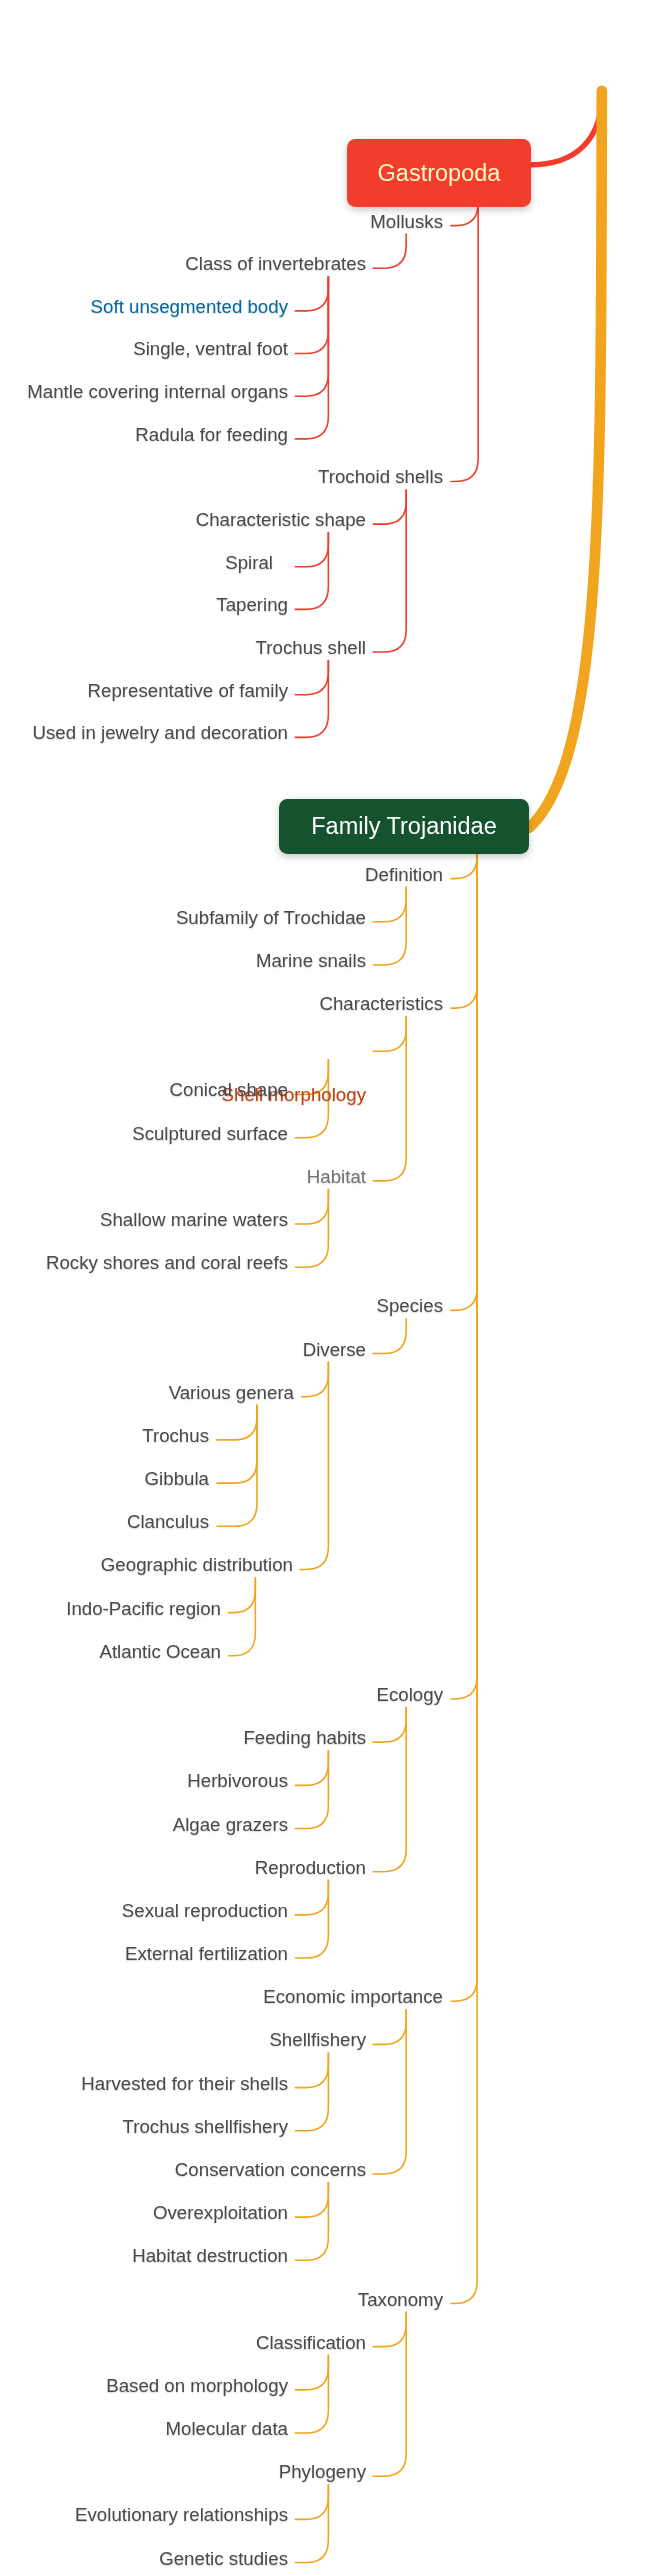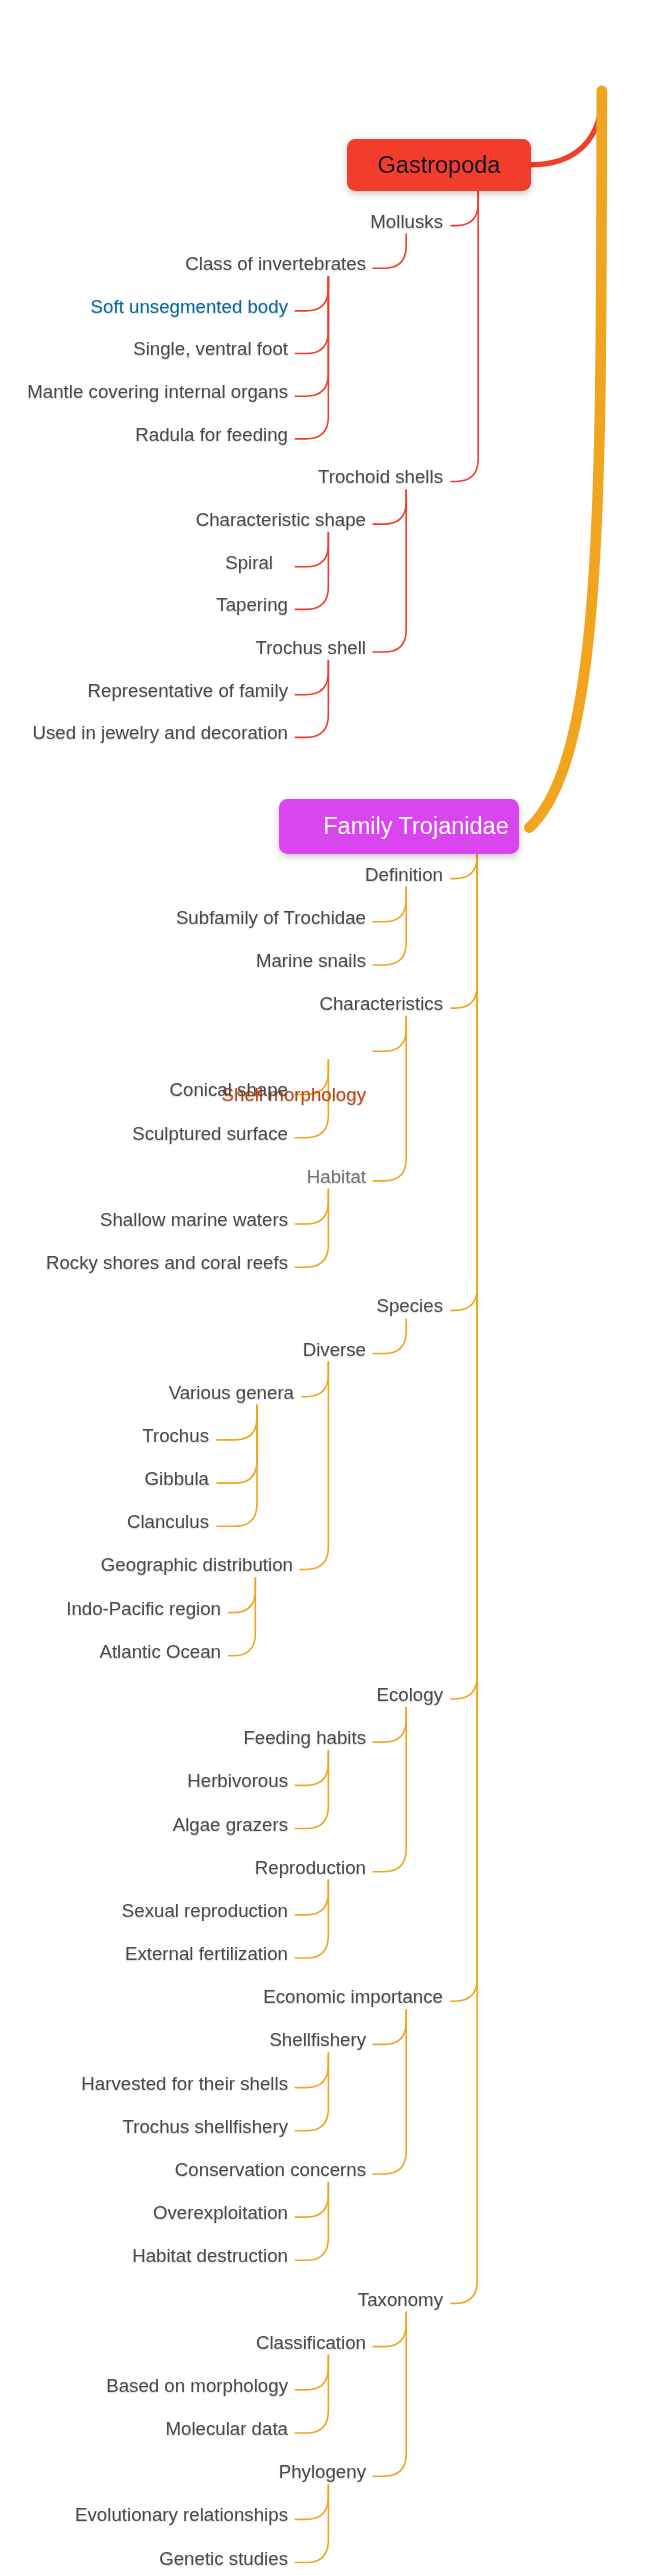--- a/index.html
+++ b/index.html
@@ -88,25 +88,25 @@
       <path d="M 846 4321 L 853 4321 Q 895 4321 895 4279 L 895 1602" fill="none" stroke="#f1a51e" stroke-width="3" stroke-linecap="round"></path>
       <path d="M 700 4402 L 720 4402 Q 762 4402 762 4360 L 762 4337" fill="none" stroke="#f1a51e" stroke-width="3" stroke-linecap="round"></path>
       <path d="M 554 4483 L 574 4483 Q 616 4483 616 4441 L 616 4418" fill="none" stroke="#f1a51e" stroke-width="3" stroke-linecap="round"></path>
       <path d="M 554 4564 L 574 4564 Q 616 4564 616 4522 L 616 4418" fill="none" stroke="#f1a51e" stroke-width="3" stroke-linecap="round"></path>
       <path d="M 700 4645 L 720 4645 Q 762 4645 762 4603 L 762 4337" fill="none" stroke="#f1a51e" stroke-width="3" stroke-linecap="round"></path>
       <path d="M 554 4726 L 574 4726 Q 616 4726 616 4684 L 616 4661" fill="none" stroke="#f1a51e" stroke-width="3" stroke-linecap="round"></path>
       <path d="M 554 4807 L 574 4807 Q 616 4807 616 4765 L 616 4661" fill="none" stroke="#f1a51e" stroke-width="3" stroke-linecap="round"></path>
     </svg>
 
 
-  <div class="mm-box" id="branch-box-0" style="left: 347px; top: 139px; width: 184px; height: 52px; background: rgb(242, 60, 44); color: #0f172a;">
+  <div class="mm-box" id="branch-box-0" style="left: 347px; top: 139px; width: 184px; height: 68px; background: rgb(242, 60, 44); color: #fef9c3;">
     <span>Gastropoda</span>
   </div>
 
-  <div class="mm-box" id="branch-box-1" style="left: 279px; top: 799px; width: 206px; height: 55px; background: #d946ef; color: rgb(255, 255, 255); padding-left: 34px;">
+  <div class="mm-box" id="branch-box-1" style="left: 279px; top: 799px; width: 250px; height: 55px; background: #14532d; color: rgb(255, 255, 255);">
     <span>Family Trojanidae</span>
   </div>
 
   <div id="nodes-layer">
       <div class="mm-label" style="right: 218px; top: 210px; color: rgb(74, 74, 74);">Mollusks</div>
       <div class="mm-label" style="right: 295px; top: 252px; color: rgb(74, 74, 74);">Class of invertebrates</div>
       <div class="mm-label" style="right: 373px; top: 295px; color: #0369a1;">Soft unsegmented body</div>
       <div class="mm-label" style="right: 373px; top: 337px; color: rgb(74, 74, 74);">Single, ventral foot</div>
       <div class="mm-label" style="right: 373px; top: 380px; color: rgb(74, 74, 74);">Mantle covering internal organs</div>
       <div class="mm-label" style="right: 373px; top: 423px; color: rgb(74, 74, 74);">Radula for feeding</div>

